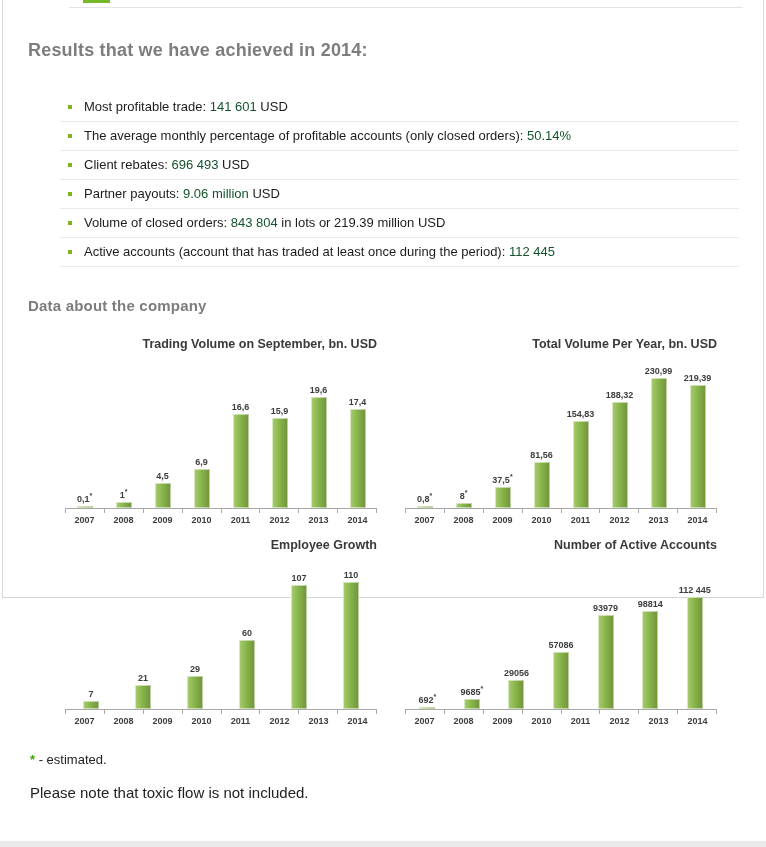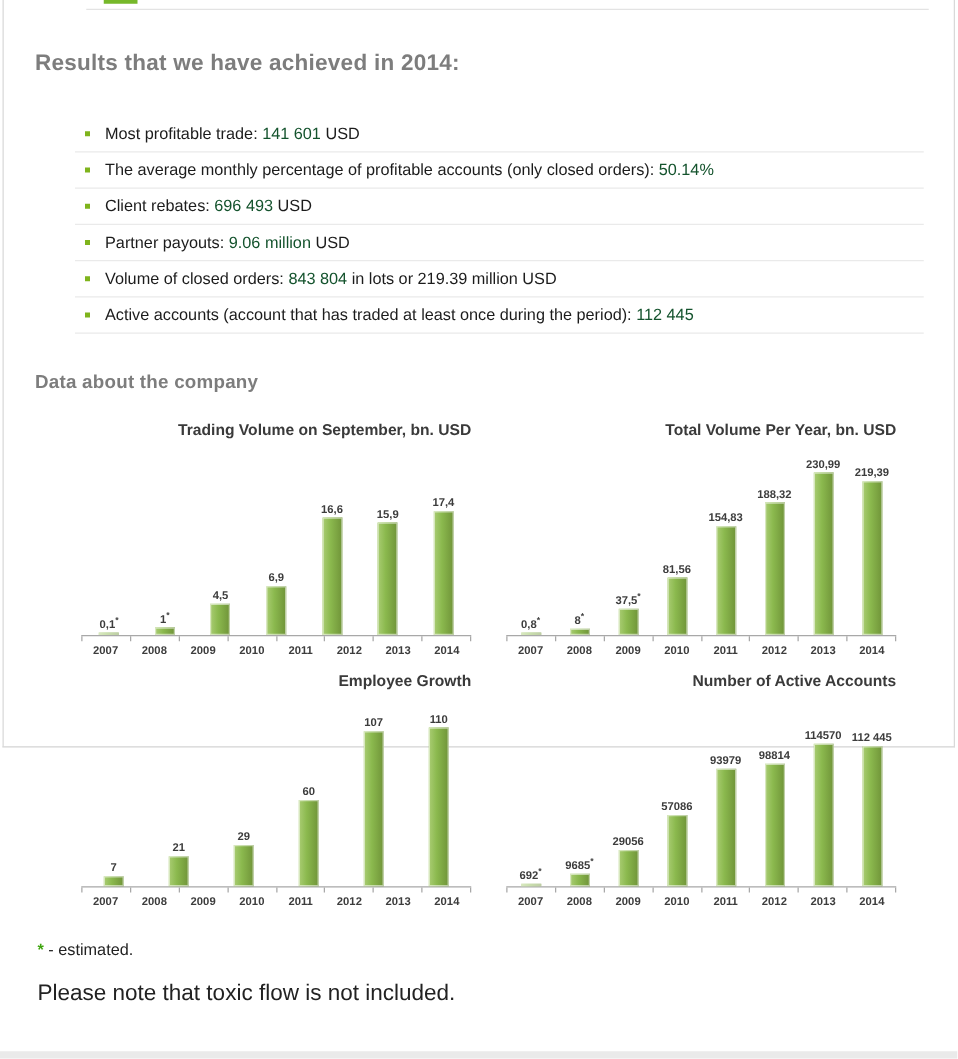--- a/index.html
+++ b/index.html
@@ -103,21 +103,21 @@
     flex: 1; text-align: center;
     font-size: 9px; font-weight: bold; color: #3d3d3d;
   }
   .footnote {
     position: absolute; left: 27px; top: 752px;
     font-size: 13px; color: #222;
   }
   .footnote .star { color: #3fa50f; font-weight: bold; }
   .note {
     position: absolute; left: 27px; top: 784px;
-    font-size: 18px; color: #222;
+    font-size: 15px; color: #222;
   }
 </style>
 </head>
 <body>
 
 <div class="card">
 
   <div class="tab-underline"></div>
   <div class="top-divider"></div>
 
@@ -172,20 +172,24 @@
             <div class="bar-label">6,9</div>
             <div class="bar" style="height: 39px;"></div>
           </div>
           <div class="bar-group">
             <div class="bar-label">16,6</div>
             <div class="bar" style="height: 94px;"></div>
           </div>
           <div class="bar-group">
             <div class="bar-label">15,9</div>
             <div class="bar" style="height: 90px;"></div>
+          </div>
+          <div class="bar-group">
+            <div class="bar-label">19,6</div>
+            <div class="bar" style="height: 111px;"></div>
           </div>
           <div class="bar-group">
             <div class="bar-label">17,4</div>
             <div class="bar" style="height: 99px;"></div>
           </div>
         </div>
       <div class="ticks">
           <div class="tick-cell"></div>
           <div class="tick-cell"></div>
           <div class="tick-cell"></div>
@@ -333,24 +337,20 @@
           </div>
           <div class="bar-group">
             <div class="bar-label">93979</div>
             <div class="bar" style="height: 94px;"></div>
           </div>
           <div class="bar-group">
             <div class="bar-label">98814</div>
             <div class="bar" style="height: 98px;"></div>
           </div>
           <div class="bar-group">
-            <div class="bar-label">114570</div>
-            <div class="bar" style="height: 114px;"></div>
-          </div>
-          <div class="bar-group">
             <div class="bar-label">112 445</div>
             <div class="bar" style="height: 112px;"></div>
           </div>
         </div>
       <div class="ticks">
           <div class="tick-cell"></div>
           <div class="tick-cell"></div>
           <div class="tick-cell"></div>
           <div class="tick-cell"></div>
           <div class="tick-cell"></div>

